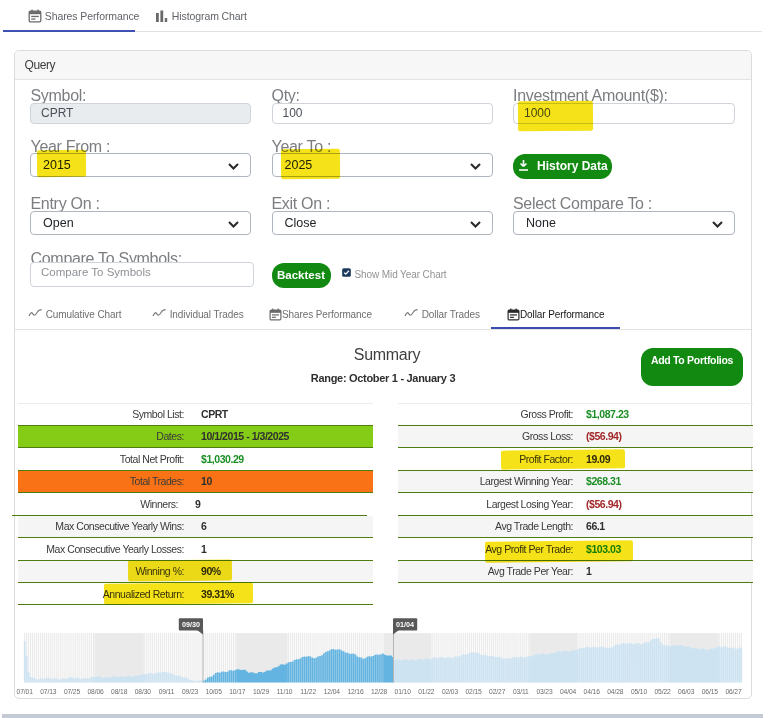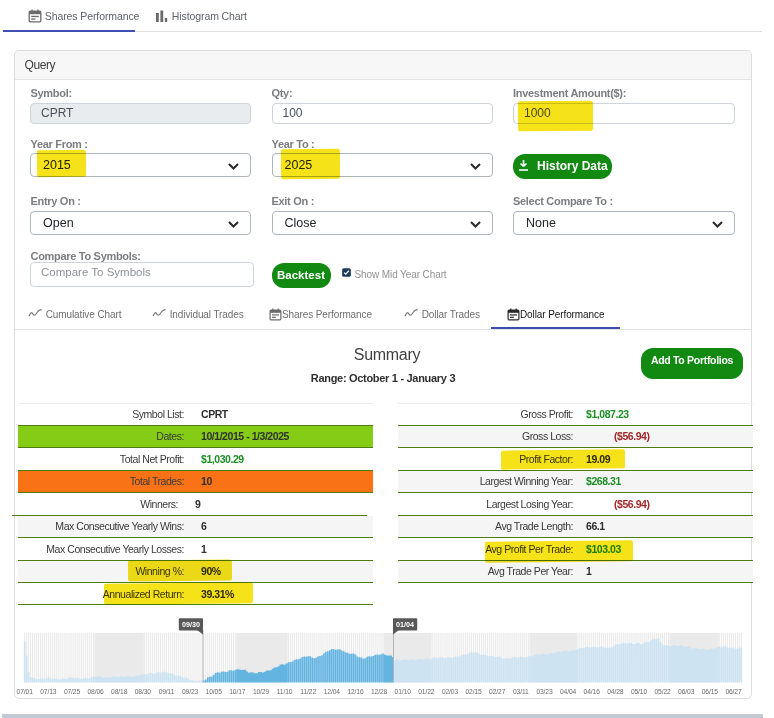--- a/index.html
+++ b/index.html
@@ -1,29 +1,29 @@
 <!DOCTYPE html>
 <html><head><meta charset="utf-8">
 <style>
 * { margin:0; padding:0; box-sizing:border-box; }
 body { width:774px; height:718px; background:#fff; font-family:"Liberation Sans", sans-serif; position:relative; overflow:hidden; }
 .abs { position:absolute; }
-.flab { position:absolute; font-size:11px; letter-spacing:-0.3px; color:#7b7d80; white-space:nowrap;font-weight:bold; }
+.flab { position:absolute; font-size:16px; letter-spacing:-0.3px; color:#7b7d80; white-space:nowrap; }
 .inp { position:absolute; border:1px solid #ced4da; border-radius:4px; background:#fff; font-size:12px; color:#495057; line-height:19.5px; padding-left:10px; white-space:nowrap; }
 .inp.dis { background:#e9ecef; }
 .inp.ph { color:#8d9196; }
 .sel { position:absolute; height:24.5px; border:1px solid #aeb5bd; border-radius:4px; background:#fff; font-size:12.5px; color:#212529; line-height:22.5px; padding-left:12px; }
 .chv { position:absolute; right:11px; top:9px; }
 .btn { position:absolute; background:#128a12; color:#fff; border-radius:12px; text-align:center; font-weight:bold; }
 .hl { position:absolute; background:#f4df00; opacity:0.9; border-radius:2px; z-index:40; mix-blend-mode:multiply; }
 .trow { position:absolute; height:22.45px; border-bottom:1px solid #4d7c0f; font-size:10.5px; letter-spacing:-0.45px; }
 .tl { position:absolute; left:0; top:4.5px; text-align:right; color:#3a3a3a; }
 .tv { position:absolute; top:4.5px; font-weight:bold; color:#2f2f2f; white-space:nowrap; }
 .tv.g { color:#1b8e24; }
-.tv.r { color:#a3282a;margin-left:28px; }
+.tv.r { color:#a3282a; }
 .ttab { position:absolute; top:308px; font-size:10px; letter-spacing:-0.1px; color:#6f6f6f; white-space:nowrap; }
 </style></head>
 <body>
 
 <div class="abs" style="left:28px;top:9px;color:#5f6368;font-size:10.5px;letter-spacing:-0.1px;"><svg width="14" height="14" viewBox="0 0 14 14" style="vertical-align:-2px">
       <g fill="none" stroke="#6a6a6a" stroke-width="1.3">
         <rect x="1.2" y="2.2" width="11.6" height="10.6" rx="1.2"></rect>
       </g>
       <rect x="1.2" y="2.2" width="11.6" height="3" fill="#6a6a6a"></rect>
       <rect x="3.4" y="0.6" width="1.4" height="2.2" fill="#6a6a6a"></rect>
@@ -115,21 +115,21 @@
       <rect x="3.4" y="0.6" width="1.4" height="2.2" fill="#2a2a2a"></rect>
       <rect x="9.2" y="0.6" width="1.4" height="2.2" fill="#2a2a2a"></rect>
       <rect x="3.2" y="6.8" width="7.6" height="1.3" fill="#2a2a2a"></rect>
       <rect x="3.2" y="9.4" width="4.2" height="1.3" fill="#2a2a2a"></rect>
     </svg><span style="vertical-align:1px">Dollar Performance</span></div>
 <div class="abs" style="left:15px;top:328.6px;width:736px;height:1px;background:#e2e2e2;"></div>
 <div class="abs" style="left:490.5px;top:327px;width:129px;height:2.4px;background:#3c4cae;"></div>
 
 <div class="abs" style="left:4px;top:346px;width:766px;text-align:center;font-size:16px;letter-spacing:-0.3px;color:#3f3f3f;">Summary</div>
 <div class="abs" style="left:0;top:371.5px;width:766px;text-align:center;font-size:11px;letter-spacing:-0.3px;font-weight:bold;color:#2e2e2e;">Range: October 1 - January 3</div>
-<div class="btn" style="left:641px;top:348px;width:102px;height:31px;font-size:10.5px;letter-spacing:-0.3px;line-height:25.5px;">Add To Portfolios</div>
+<div class="btn" style="left:641px;top:348px;width:102px;height:38px;font-size:10.5px;letter-spacing:-0.3px;line-height:25.5px;">Add To Portfolios</div>
 
 <div class="trow" style="left:18px;top:403.4px;width:355px;">
     <div class="tl" style="width:166px;">Symbol List:</div>
     <div class="tv " style="left:183px;">CPRT</div>
   </div>
 <div class="trow" style="left:18px;top:425.8px;width:355px;background:#84cc16;">
     <div class="tl" style="width:166px;">Dates:</div>
     <div class="tv " style="left:183px;">10/1/2015 - 1/3/2025</div>
   </div>
 <div class="trow" style="left:18px;top:448.3px;width:355px;">

